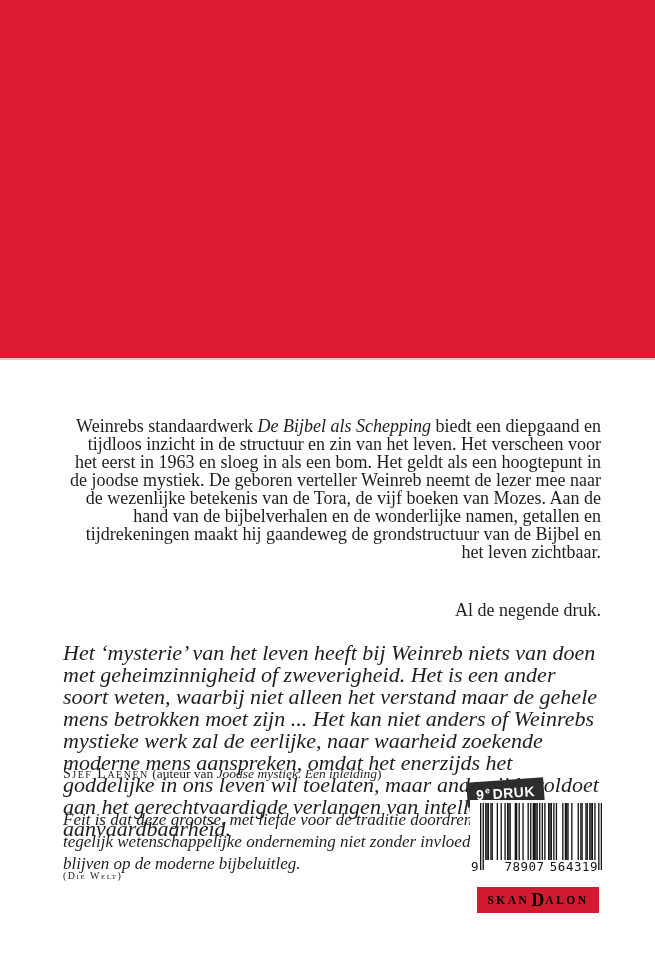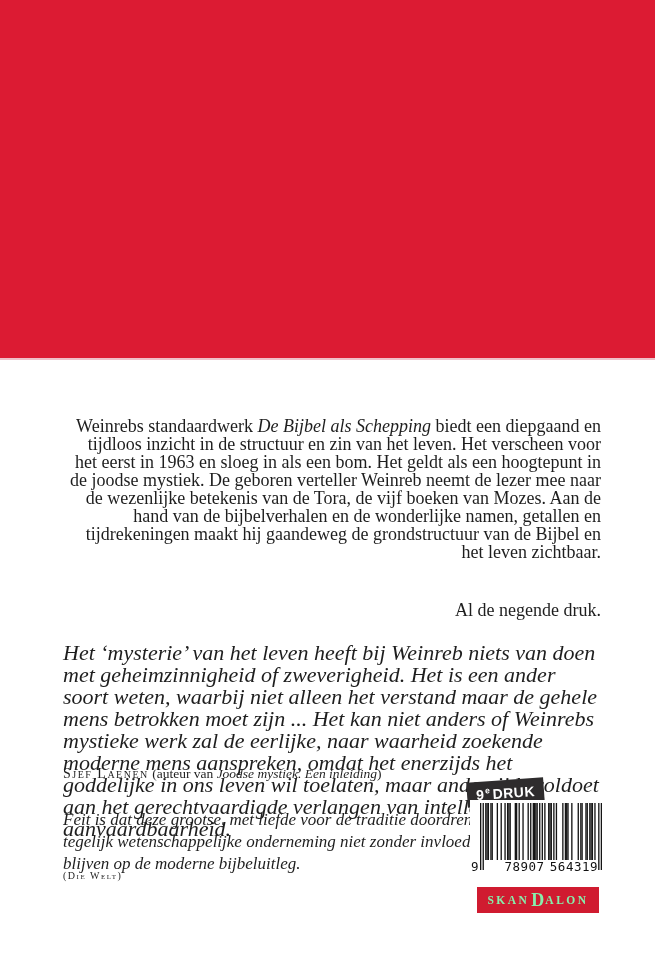--- a/index.html
+++ b/index.html
@@ -118,21 +118,21 @@
   .barcode .lead  { left: 0px;  width: 10px; }
   .barcode .left-group  { left: 32px; width: 53px; }
   .barcode .right-group { left: 75px; width: 53px; text-align: right; }
 
   
   .publisher-logo {
     position: absolute;
     left: 477px; top: 887px;
     width: 122px; height: 26px;
     background: #d01b30;
-    color: #86efac;
+    color: #000000;
     display: flex;
     align-items: center;
     justify-content: center;
     font-family: "Liberation Serif", serif;
   }
   .publisher-logo .part {
     font-size: 11.5px;
     letter-spacing: 2.5px;
     text-transform: uppercase;
     font-weight: 600;

